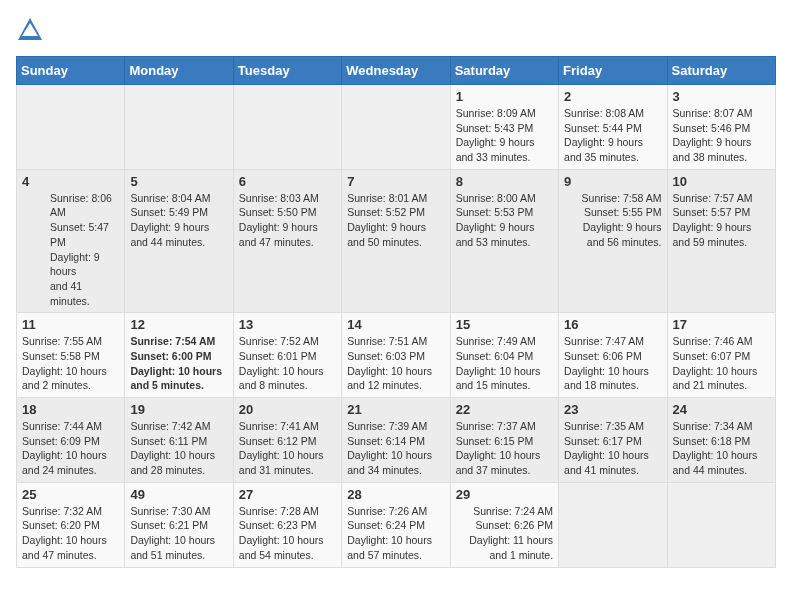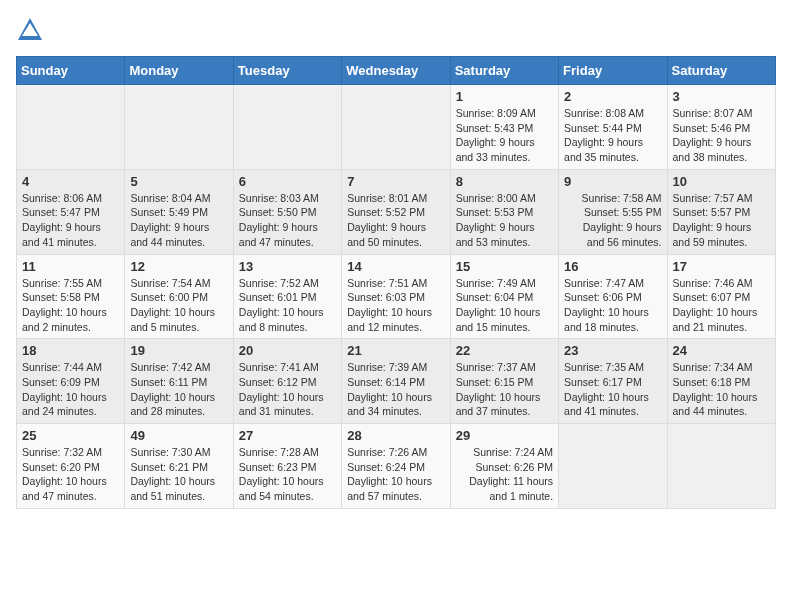--- a/index.html
+++ b/index.html
@@ -145,21 +145,21 @@
           <span class="day-num">3</span>
           <div class="cell-content" style="white-space: pre-line;">Sunrise: 8:07 AM
 Sunset: 5:46 PM
 Daylight: 9 hours
 and 38 minutes.</div>
         </td>
       </tr>
       <tr>
         <td>
           <span class="day-num">4</span>
-          <div class="cell-content" style="white-space: pre-line;">Sunrise: 8:06 AM
+          <div class="cell-content" style="white-space: pre-line; margin-left: 28px;">Sunrise: 8:06 AM
 Sunset: 5:47 PM
 Daylight: 9 hours
 and 41 minutes.</div>
         </td>
         <td>
           <span class="day-num">5</span>
           <div class="cell-content" style="white-space: pre-line;">Sunrise: 8:04 AM
 Sunset: 5:49 PM
 Daylight: 9 hours
 and 44 minutes.</div>
@@ -203,21 +203,21 @@
       <tr>
         <td>
           <span class="day-num">11</span>
           <div class="cell-content" style="white-space: pre-line;">Sunrise: 7:55 AM
 Sunset: 5:58 PM
 Daylight: 10 hours
 and 2 minutes.</div>
         </td>
         <td>
           <span class="day-num">12</span>
-          <div class="cell-content" style="white-space: pre-line;">Sunrise: 7:54 AM
+          <div class="cell-content" style="white-space: pre-line; font-weight: bold;">Sunrise: 7:54 AM
 Sunset: 6:00 PM
 Daylight: 10 hours
 and 5 minutes.</div>
         </td>
         <td>
           <span class="day-num">13</span>
           <div class="cell-content" style="white-space: pre-line;">Sunrise: 7:52 AM
 Sunset: 6:01 PM
 Daylight: 10 hours
 and 8 minutes.</div>

